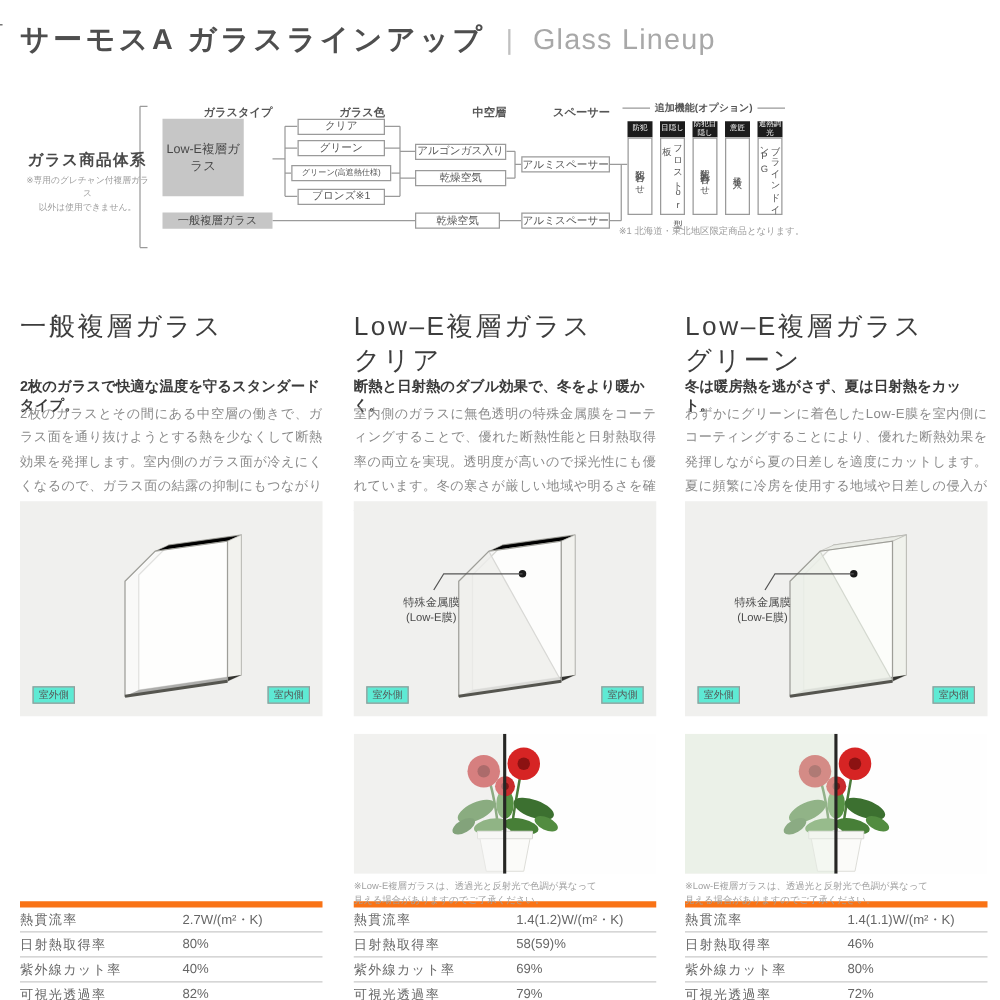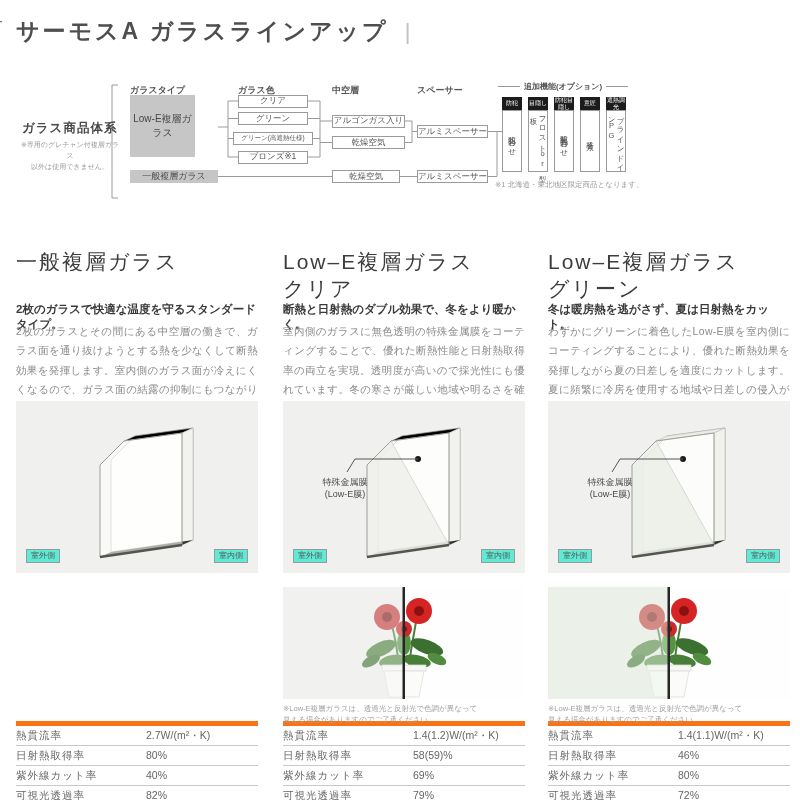--- a/index.html
+++ b/index.html
@@ -12,21 +12,21 @@
   .title-ja { font-size:23px; font-weight:600; color:#4e4e4e; letter-spacing:3px; }
   .title-divider { font-size:22px; font-weight:300; color:#c0c0c0; margin:0 16px; }
   .title-en { font-size:23px; font-weight:300; color:#a8a8a8; letter-spacing:1px; }
 
   
   .flowchart { position:absolute; left:0; top:80px; width:800px; height:125px; }
   .fc-lines { position:absolute; left:0; top:0; }
   .fc-abs { position:absolute; box-sizing:border-box; }
   .fc-section-title { font-size:12.5px; font-weight:bold; color:#4a4a4a; letter-spacing:1px; }
   .fc-section-note { font-size:7px; color:#9b9b9b; line-height:1.55; text-align:center; }
-  .fc-colhead { font-size:9px; font-weight:bold; color:#555; text-align:left; }
+  .fc-colhead { font-size:9px; font-weight:bold; color:#555; text-align:right; }
   .fc-opt-head { display:flex; align-items:center; font-size:8px; font-weight:bold; color:#555; }
   .fc-opt-head .hline { flex:1; border-top:1px solid #999; }
   .fc-opt-head span { margin:0 4px; white-space:nowrap; }
   .fc-gray { background:#c6c6c6; color:#474747; display:flex; align-items:center; justify-content:center; text-align:center; }
   .fc-box { background:#fff; border:1px solid #9a9a9a; color:#555; display:flex; align-items:center; justify-content:center; text-align:center; white-space:nowrap; }
   .pill-head { background:#1c1c1c; color:#fff; font-size:6px; line-height:1.15; display:flex; align-items:center; justify-content:center; text-align:center; }
   .pill-body { background:#fff; border:1px solid #9a9a9a; color:#555; font-size:7.5px; writing-mode:vertical-rl; text-orientation:upright; display:flex; align-items:center; justify-content:center; line-height:9px; letter-spacing:1px; }
   .fc-footnote { font-size:7.5px; color:#9b9b9b; }
 
   
@@ -50,20 +50,21 @@
 </style>
 </head>
 <body>
 
 <div class="page">
 
   <div class="crop-mark">+</div>
   <div class="header">
     <span class="title-ja">サーモスA ガラスラインアップ</span>
     <span class="title-divider">|</span>
+    <span class="title-en">Glass Lineup</span>
   </div>
 
   <div class="flowchart">
     <svg class="fc-lines" width="800" height="125">
       <path d="M112 5 h6 M112 5 V118 M112 118 h6
                M218 47 h10 M228 21 V77 M228 21 h10 M228 38.5 h10 M228 58.5 h5 M228 77 h10
                M308 21 h12 M308 38.5 h12 M313 58.5 h7 M308 77 h12 M320 21 V77 M320 41 h12 M320 62.5 h12
                M405 41 h7 M405 62.5 h7 M412 41 V62.5 M412 51.5 h5
                M488 51.5 h9 M497 51.5 V96.5 M497 51.5 h5
                M218 96.5 h114 M400 96.5 h17 M488 96.5 h9" stroke="#9a9a9a" stroke-width="1" fill="none"></path>

